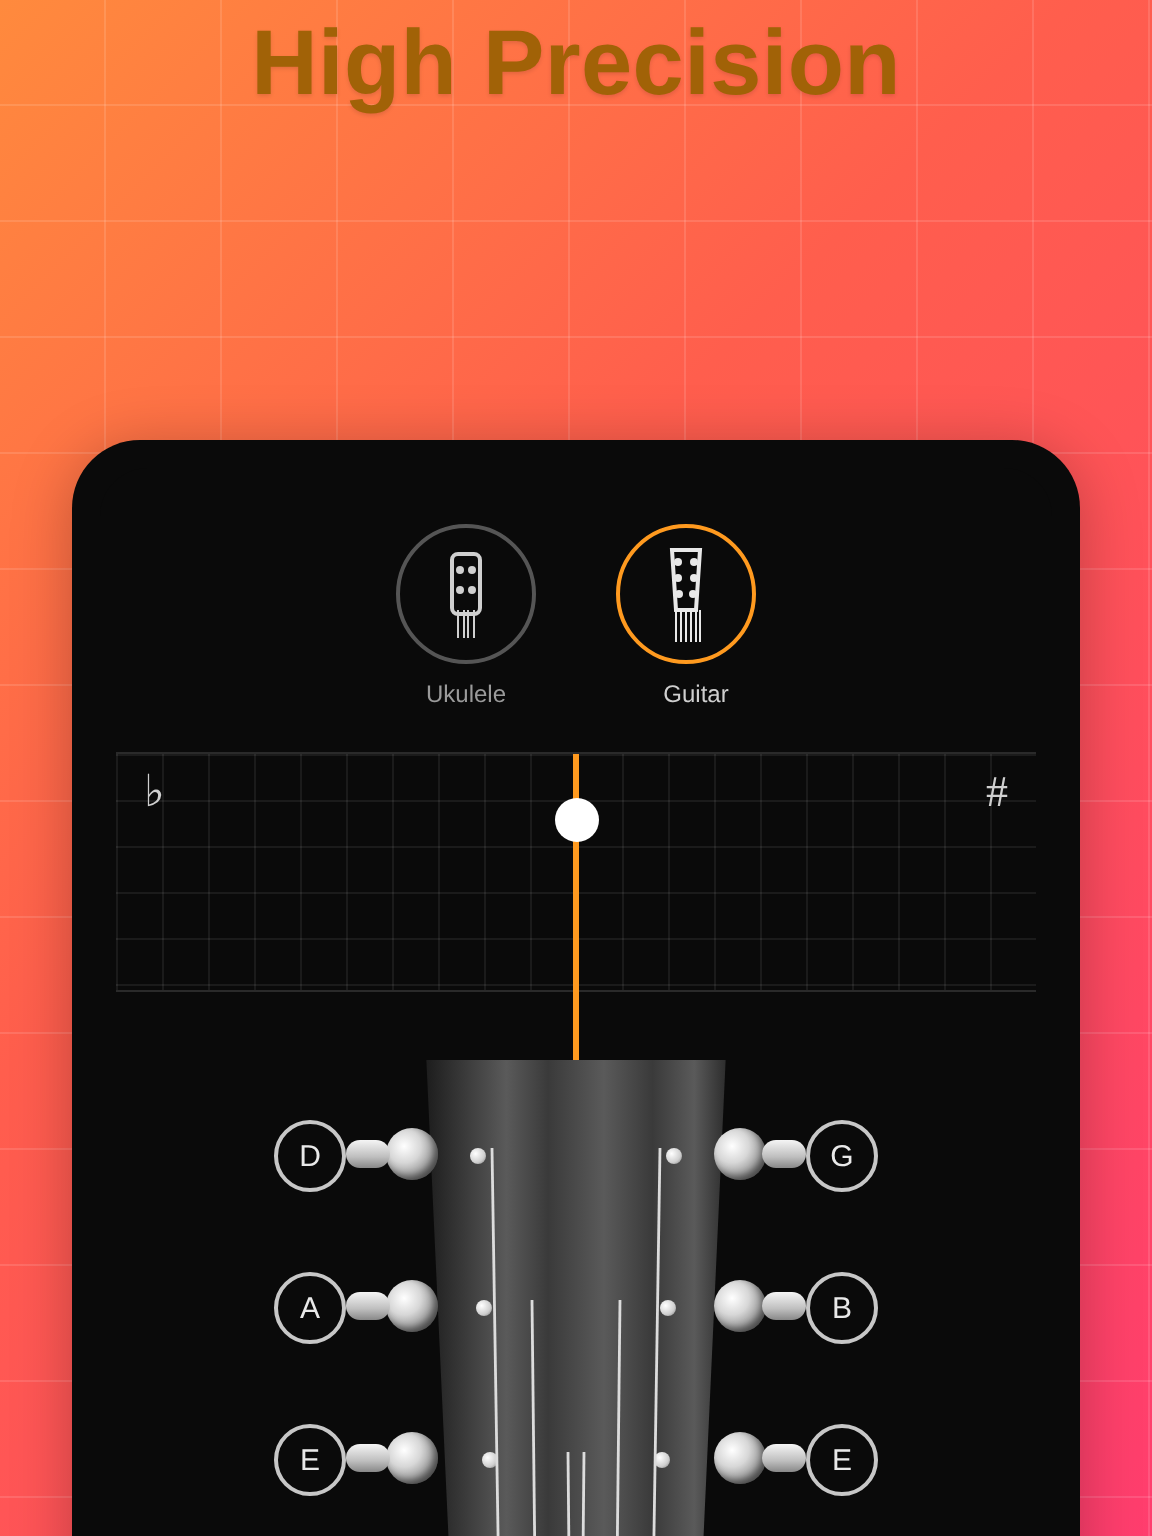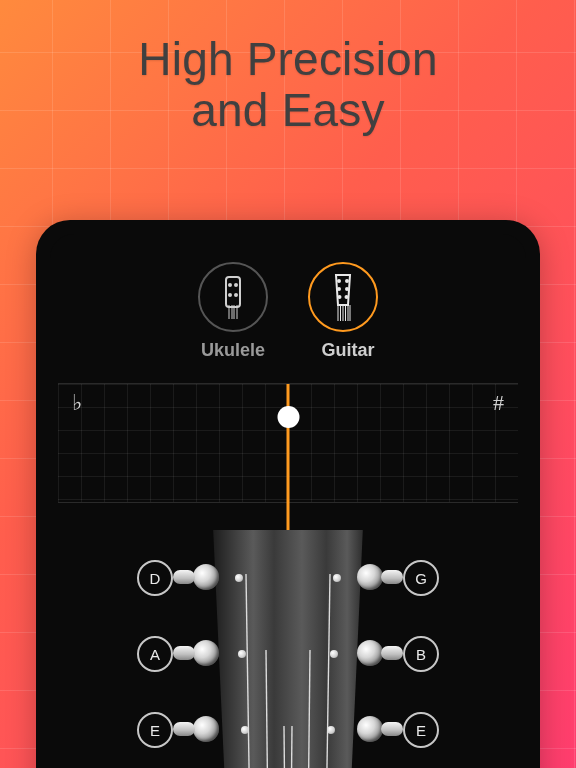--- a/index.html
+++ b/index.html
@@ -10,22 +10,22 @@
   }
   .grid{
     position:absolute;inset:0;
     background-image:
       linear-gradient(rgba(255,255,255,.12) 1px,transparent 1px),
       linear-gradient(90deg,rgba(255,255,255,.12) 1px,transparent 1px);
     background-size:58px 58px;
     background-position:-6px -6px;
   }
   .headline{
-    position:absolute;top:34px;left:0;right:0;
-    text-align:center;color:#404040;font-weight:400;
+    position:absolute;top:6px;left:0;right:0;
+    text-align:center;color:#a16207;font-weight:700;
     font-size:46px;line-height:1.1;letter-spacing:.2px;
     text-shadow:0 1px 2px rgba(0,0,0,.12);
   }
   .device{
     position:absolute;top:220px;left:50%;transform:translateX(-50%);
     width:504px;height:600px;
     background:#0a0a0a;
     border-radius:34px 34px 0 0;
     box-shadow:0 4px 30px rgba(0,0,0,.25);
     padding:14px;
@@ -36,21 +36,21 @@
   }
   
   .selector{display:flex;justify-content:center;gap:40px;padding:28px 0 14px;}
   .inst{display:flex;flex-direction:column;align-items:center;gap:8px;cursor:pointer;}
   .inst .circ{
     width:70px;height:70px;border-radius:50%;
     border:2px solid #555;display:flex;align-items:center;justify-content:center;
     position:relative;
   }
   .inst.selected .circ{border-color:#ff9a1f;}
-  .inst .lbl{color:#9a9a9a;font-size:18px;font-weight:bold;}
+  .inst .lbl{color:#9a9a9a;font-size:12px;}
   .inst.selected .lbl{color:#cfcfcf;margin-left:10px;}
   .icon-uku svg,.icon-gtr svg,.icon-bss svg{display:block;}
   
   .tuner{
     position:relative;margin:8px 8px 0;height:120px;
     border-top:1px solid #2a2a2a;border-bottom:1px solid #2a2a2a;
   }
   .tgrid{position:absolute;inset:0;
     background-image:
       linear-gradient(rgba(255,255,255,.07) 1px,transparent 1px),
@@ -89,21 +89,21 @@
   .strings{position:absolute;top:0;bottom:0;left:50%;transform:translateX(-50%);width:120px;}
 </style>
 </head>
 <body>
 
 <div class="bg"></div>
 <div class="grid"></div>
 
 <div class="headline">
   <span>High Precision</span><br>
-  <span>and Easy</span><br>
+  <br>
 </div>
 
 <div class="device">
   <div class="screen">
 
     <div class="selector">
       <div class="inst">
         <div class="circ icon-uku">
           <svg width="34" height="44" viewBox="0 0 34 44">
             <rect x="10" y="2" width="14" height="30" rx="3" fill="none" stroke="#cfcfcf" stroke-width="2"></rect>

